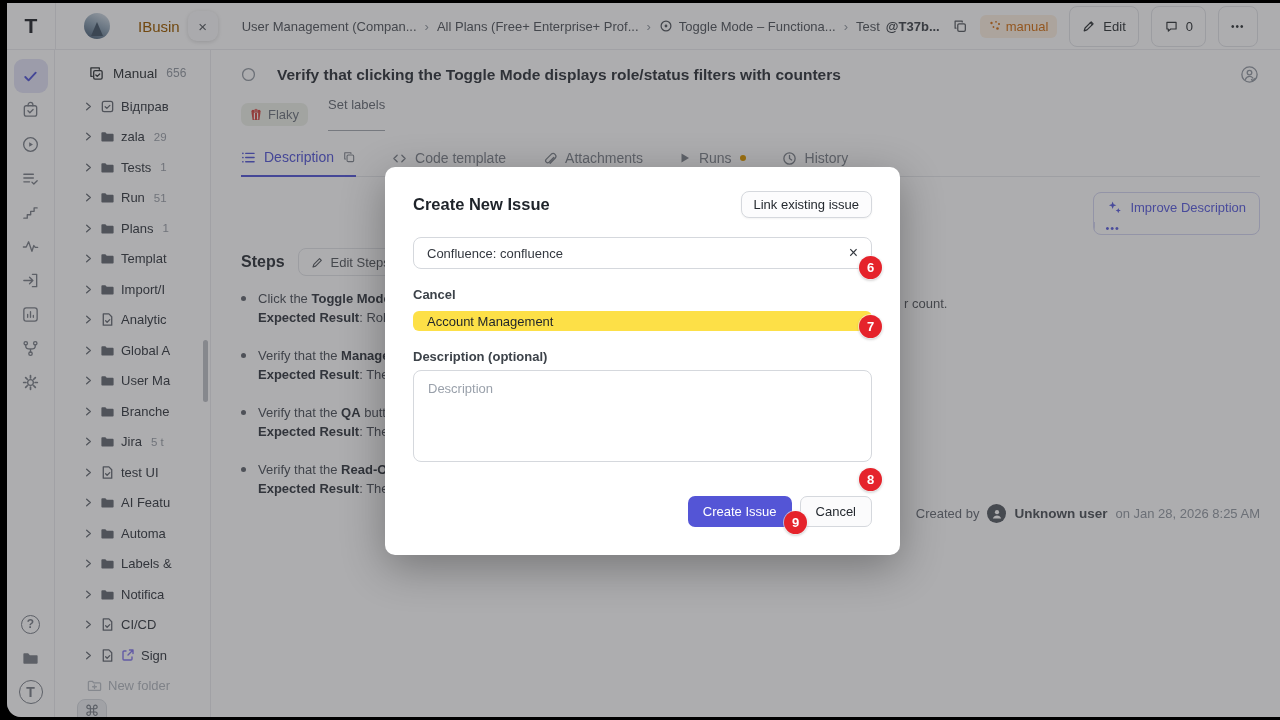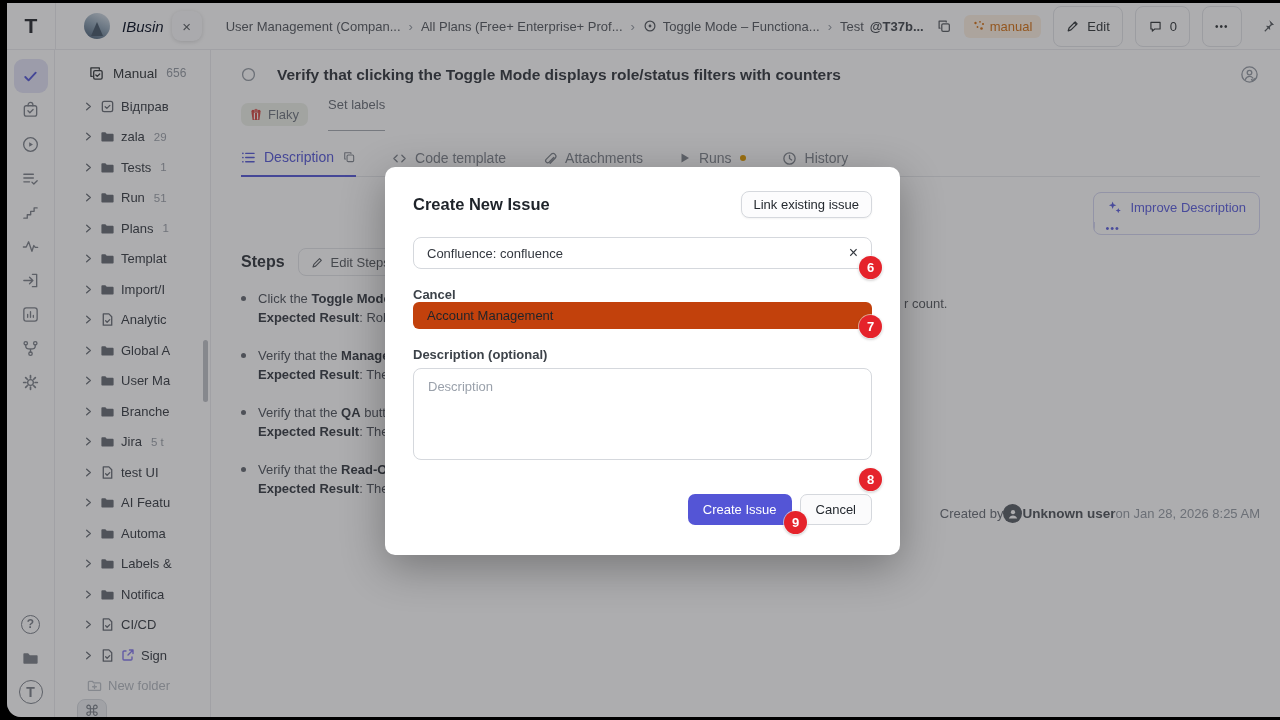--- a/index.html
+++ b/index.html
@@ -13,21 +13,21 @@
   svg.sf { fill:currentColor; stroke:none; }
 
   
   .topbar { height:47px; border-bottom:1px solid #ececf0; display:flex; align-items:center; background:#fff; padding-right:16px; }
   .logo-box { width:49px; height:100%; display:flex; align-items:center; justify-content:center;
     border-right:1px solid #ececf0; font-weight:700; font-size:21px; color:#2f3237; flex:none; }
   .avatar { width:26px; height:26px; border-radius:50%; margin-left:28px; flex:none; position:relative; overflow:hidden;
     background:linear-gradient(205deg,#c9d4de 15%,#93a7b8 50%,#5d7287 88%); }
   .avatar::after { content:""; position:absolute; left:7px; top:9px; width:0; height:0;
     border-left:6px solid transparent; border-right:6px solid transparent; border-bottom:14px solid #4e5f70; }
-  .proj-name { color:#0f172a; font-size:15px; margin-left:12px; white-space:nowrap;font-style:italic; }
+  .proj-name { color:#a16207; font-size:15px; margin-left:28px; white-space:nowrap; }
   .close-card { width:30px; height:30px; background:#fbfbfc; border-radius:9px; margin-left:8px; flex:none;
     box-shadow:0 1px 4px rgba(0,0,0,.14); display:flex; align-items:center; justify-content:center; color:#5f6368; font-size:15px; }
   .crumbs { display:flex; align-items:center; gap:8px; margin-left:24px; font-size:13px; color:#5c6066; white-space:nowrap; }
   .crumb { display:flex; align-items:center; gap:6px; }
   .crumb-sep { color:#9aa0a8; font-size:13px; }
   .test-id { font-weight:700; color:#4a4f55; }
   .icon-btn { color:#5f6368; display:flex; align-items:center; margin-left:12px; background:none; border:none; }
   .manual-badge { background:#fdf1e3; color:#d7781f; padding:4px 9px; border-radius:6px; font-size:13px;
     display:flex; align-items:center; gap:5px; margin-left:12px; white-space:nowrap; }
   .tb-btn { border:1px solid #e4e6ea; border-radius:8px; height:41px; padding:0 12px; display:flex; align-items:center;
@@ -80,40 +80,40 @@
   .improve-more { display:flex; align-items:center; padding:0 10px; border-left:1px solid #d7d8f2; font-size:11px; letter-spacing:1px; }
   .steps-row { display:flex; align-items:center; gap:13px; margin-top:13px; }
   .steps-title { font-size:16px; font-weight:700; color:#3a3f45; }
   .edit-steps { border:1px solid #e4e6ea; border-radius:8px; height:28px; padding:0 12px; color:#5f6368;
     font-size:13px; display:flex; align-items:center; gap:7px; background:#fff; }
   .steps-list { margin-top:13px; }
   .step { display:flex; gap:12px; margin-bottom:19px; font-size:13px; color:#565b63; line-height:19px; }
   .step b { color:#3f444b; }
   .step-dot { width:5px; height:5px; background:#6b7078; border-radius:50%; margin-top:7px; flex:none; }
   .hidden-text { position:absolute; left:693px; top:246px; font-size:13px; color:#5f6368; }
-  .created-row { position:absolute; top:454px; right:20px; display:flex; align-items:center; gap:0;
+  .created-row { position:absolute; top:454px; right:20px; display:flex; align-items:center; gap:8px;
     font-size:13px; color:#6f747c;text-align:right; }
   .created-user { color:#565b61; font-weight:700; font-size:13.5px; }
   .created-date { color:#9aa0a8; }
   .person-avatar { width:19px; height:19px; border-radius:50%; background:#5f646b; color:#fff;
     display:flex; align-items:center; justify-content:center; }
 
   
   .overlay { position:absolute; inset:0; background:rgba(28,29,33,0.36); }
   .modal { position:absolute; left:378px; top:164px; width:515px; height:388px; background:#fff;
     border-radius:10px; box-shadow:0 12px 44px rgba(0,0,0,0.32); padding:24px 28px; }
   .modal-head { display:flex; justify-content:space-between; align-items:center; height:26px; }
   .modal-title { font-size:16.5px; font-weight:600; color:#1f242a; }
   .link-btn { border:1px solid #d5d8dd; border-radius:8px; background:#fcfcfd; padding:5px 12px;
     font-size:13px; color:#24292f; font-weight:500; box-shadow:0 1px 2px rgba(0,0,0,.05); }
   .select { margin-top:20px; border:1px solid #d5d8dd; border-radius:8px; height:32px; display:flex;
     align-items:center; justify-content:space-between; padding:0 13px; font-size:13px; color:#33383f; }
   .select-x { color:#33383f; font-size:16px; line-height:1; }
   .field-label { margin-top:18px; font-size:13px; font-weight:600; color:#3c4249; }
-  .title-input { margin-top:0; width:100%; background:#c2410c; border:none; border-radius:6px; height:27px;
+  .title-input { margin-top:9px; width:100%; background:#fde047; border:none; border-radius:6px; height:20px;
     padding:0 14px; font-size:13px; color:#1f242a; font-family:inherit; outline:none; display:block; }
   .desc-area { margin-top:6px; border:1px solid #d5d8dd; border-radius:8px; height:92px; width:100%;
     padding:10px 14px; font-size:13px; color:#1f242a; resize:none; font-family:inherit; outline:none; display:block; }
   .desc-area::placeholder { color:#9aa1ab; }
   .modal-actions { display:flex; justify-content:flex-end; gap:8px; margin-top:34px; }
   .create-btn { background:#5455d6; color:#fff; border:none; border-radius:7px; padding:8px 15px;
     font-size:13px; font-weight:500; font-family:inherit; }
   .cancel-btn { background:#fbfbfc; border:1px solid #d5d8dd; border-radius:7px; padding:7px 15px;
     font-size:13px; color:#24292f; font-weight:500; font-family:inherit; }
   .num-badge { position:absolute; width:23px; height:23px; border-radius:50%; background:#e5232b; color:#fff;

